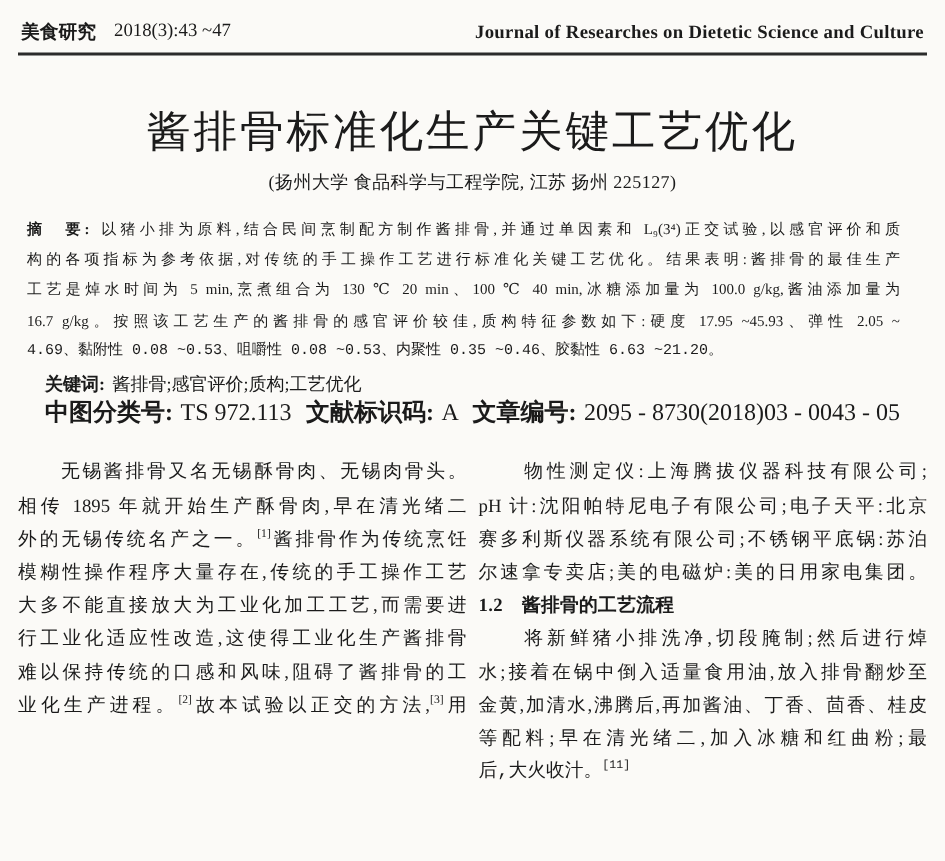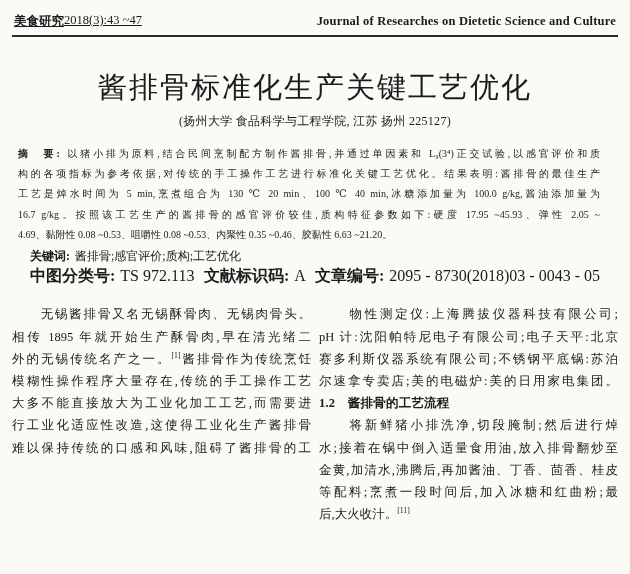--- a/index.html
+++ b/index.html
@@ -15,21 +15,21 @@
     padding: 0 12px;
   }
 
   
   .header-row {
     display: flex;
     justify-content: space-between;
     align-items: baseline;
     padding: 13px 2px 0 2px;
   }
-  .header-left { display: flex; gap: 0; font-size: 12.5px; text-decoration: underline; }
+  .header-left { display: flex; gap: 12px; font-size: 12.5px; }
   .journal-cn { font-weight: bold; }
   .issue-info { font-weight: normal; }
   .journal-en { font-size: 12.5px; font-weight: bold; letter-spacing: 0.2px; }
   .header-rule { height: 1.6px; background: #2b2b2b; margin-top: 5px; }
 
   
   .article-title {
     margin-top: 31px;
     text-align: center;
     font-size: 29px;
@@ -50,21 +50,21 @@
     letter-spacing: 0.3px;
   }
 
   .front-block {
     margin: 14px 18px 0 6px;
     font-size: 10px;
     line-height: 20.4px;
   }
   .b { font-weight: bold; }
   .jline { text-align: justify; text-align-last: justify; }
-  .jline.last { text-align-last: left; }
+  .jline.last { text-align-last: left; font-family: Liberation Mono, monospace; }
   .abstract-label { margin-right: 5px; }
   .kw-row { margin: 0 18px; font-size: 12px; line-height: 20.4px; }
   .kw-row .kw-text { margin-left: 5px; }
   .meta-row {
     margin: 0 18px;
     font-size: 16px;
     line-height: 20.4px;
     display: flex;
   }
   .meta-item { white-space: nowrap; }
@@ -127,28 +127,29 @@
 
   <div class="columns">
     <div class="col">
       <div class="jline">　　无锡酱排骨又名无锡酥骨肉、无锡肉骨头。</div>
       <div class="jline">相传 1895 年就开始生产酥骨肉,早在清光绪二</div>
       <div class="jline">外的无锡传统名产之一。<sup class="ref">[1]</sup>酱排骨作为传统烹饪</div>
       <div class="jline">模糊性操作程序大量存在,传统的手工操作工艺</div>
       <div class="jline">大多不能直接放大为工业化加工工艺,而需要进</div>
       <div class="jline">行工业化适应性改造,这使得工业化生产酱排骨</div>
       <div class="jline">难以保持传统的口感和风味,阻碍了酱排骨的工</div>
+      <div class="jline">业化生产进程。<sup class="ref">[2]</sup>故本试验以正交的方法,<sup class="ref">[3]</sup>用</div>
     </div>
     <div class="col">
       <div class="jline">　　物性测定仪:上海腾拔仪器科技有限公司;</div>
       <div class="jline">pH 计:沈阳帕特尼电子有限公司;电子天平:北京</div>
       <div class="jline">赛多利斯仪器系统有限公司;不锈钢平底锅:苏泊</div>
       <div class="jline">尔速拿专卖店;美的电磁炉:美的日用家电集团。</div>
       <div class="section-heading">1.2　酱排骨的工艺流程</div>
       <div class="jline">　　将新鲜猪小排洗净,切段腌制;然后进行焯</div>
       <div class="jline">水;接着在锅中倒入适量食用油,放入排骨翻炒至</div>
       <div class="jline">金黄,加清水,沸腾后,再加酱油、丁香、茴香、桂皮</div>
-      <div class="jline">等配料;烹煮一段时间后,加入冰糖和红曲粉;最</div>
+      <div class="jline">等配料;早在清光绪二,加入冰糖和红曲粉;最</div>
       <div class="jline last">后,大火收汁。<sup class="ref">[11]</sup></div>
     </div>
   </div>
 
 </div>
 
 </body></html>

